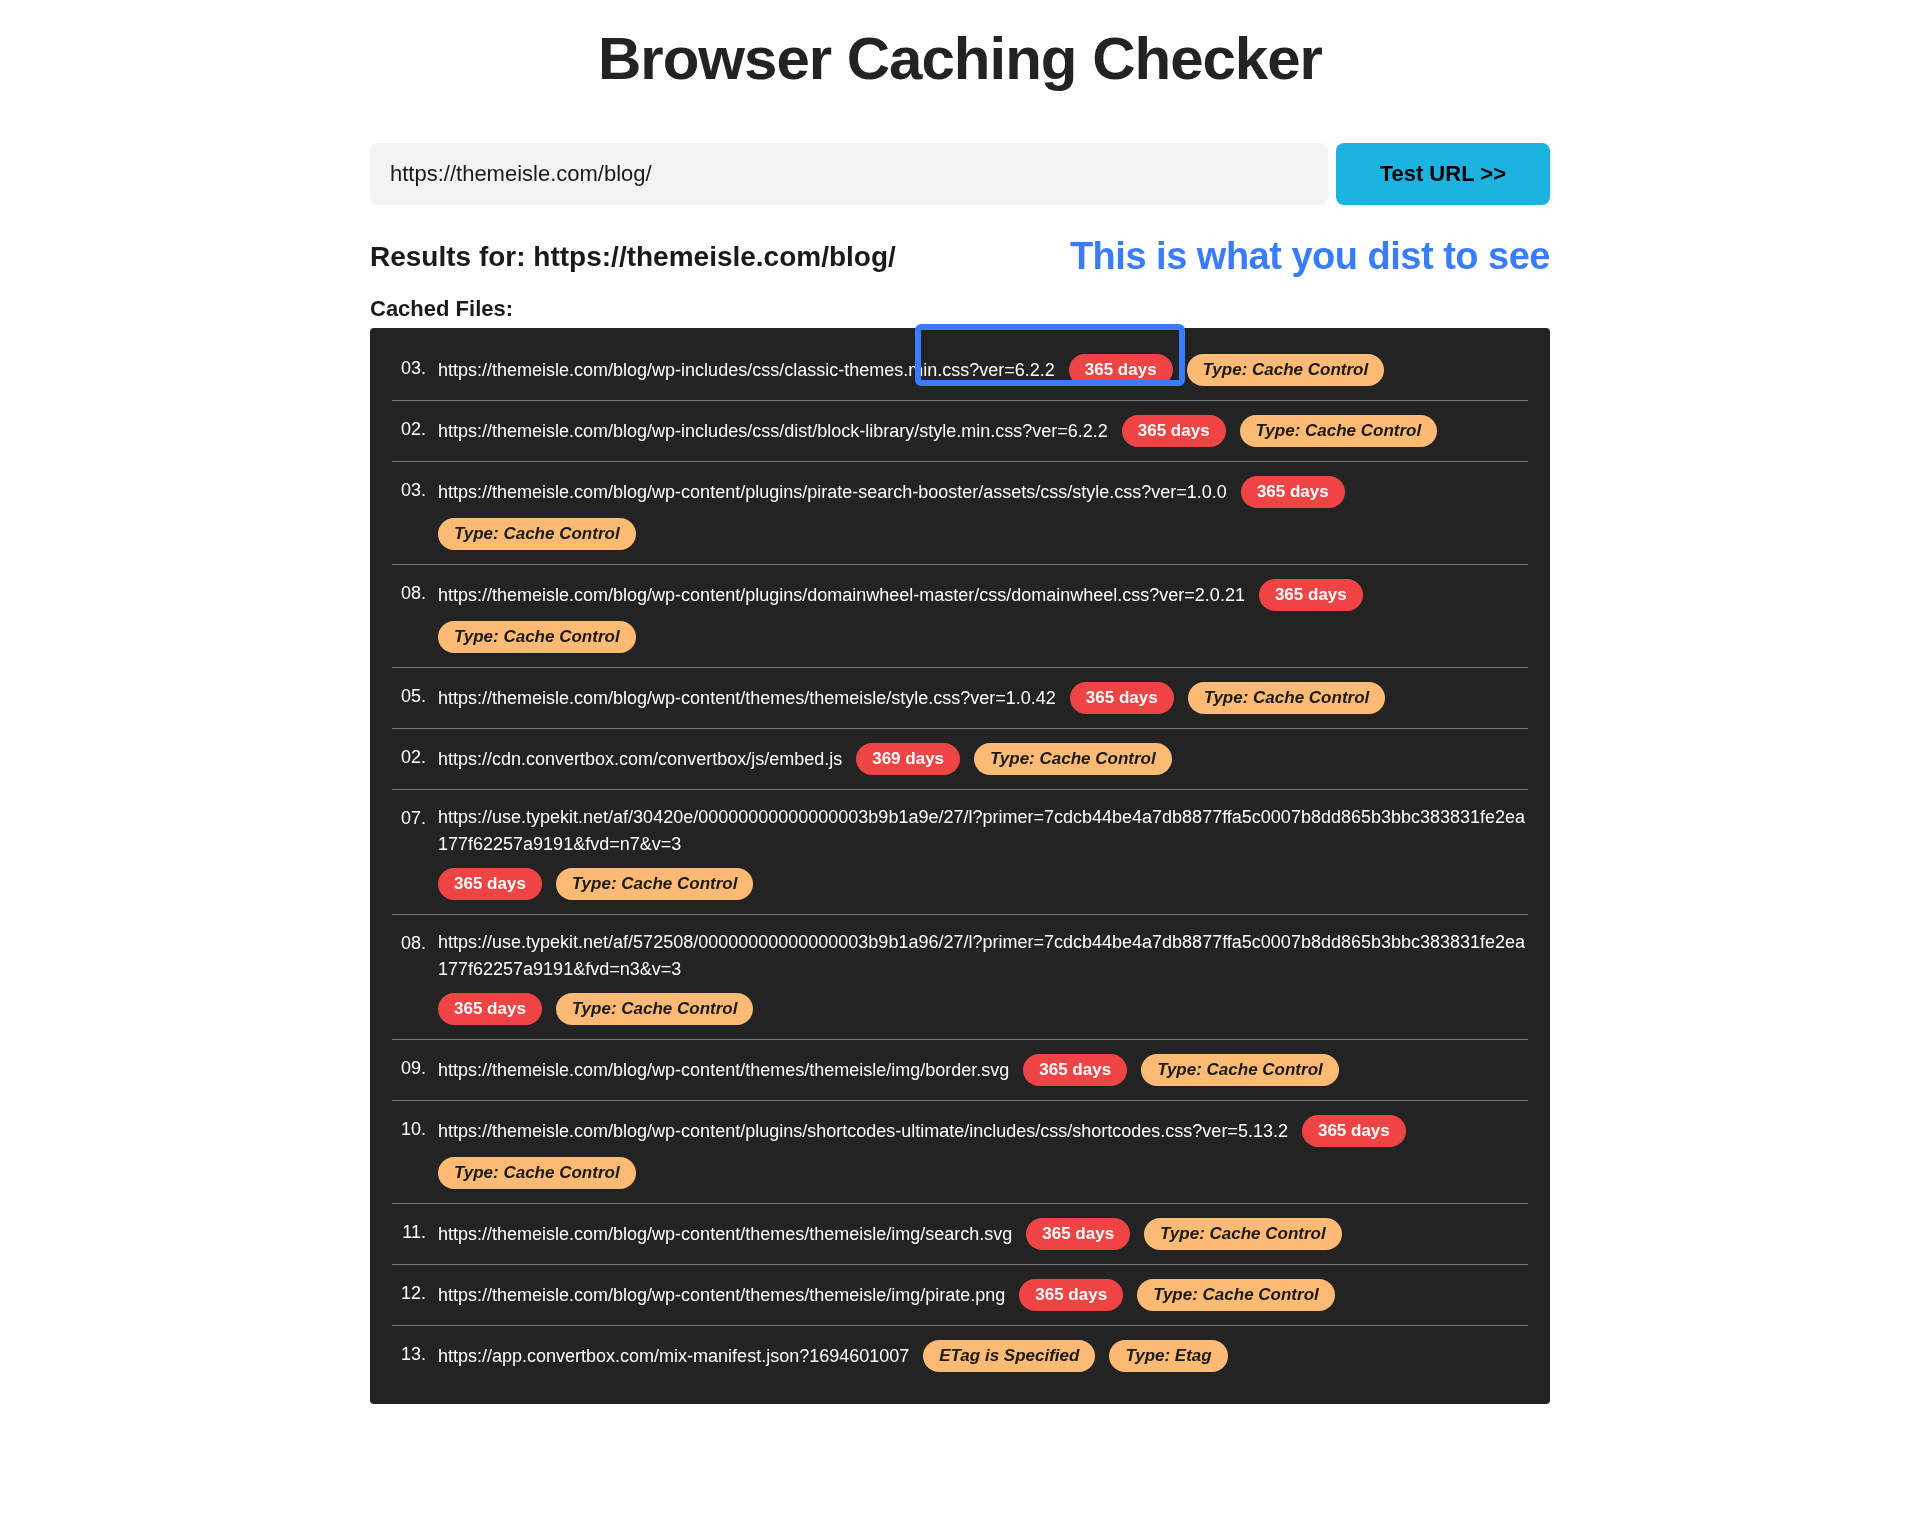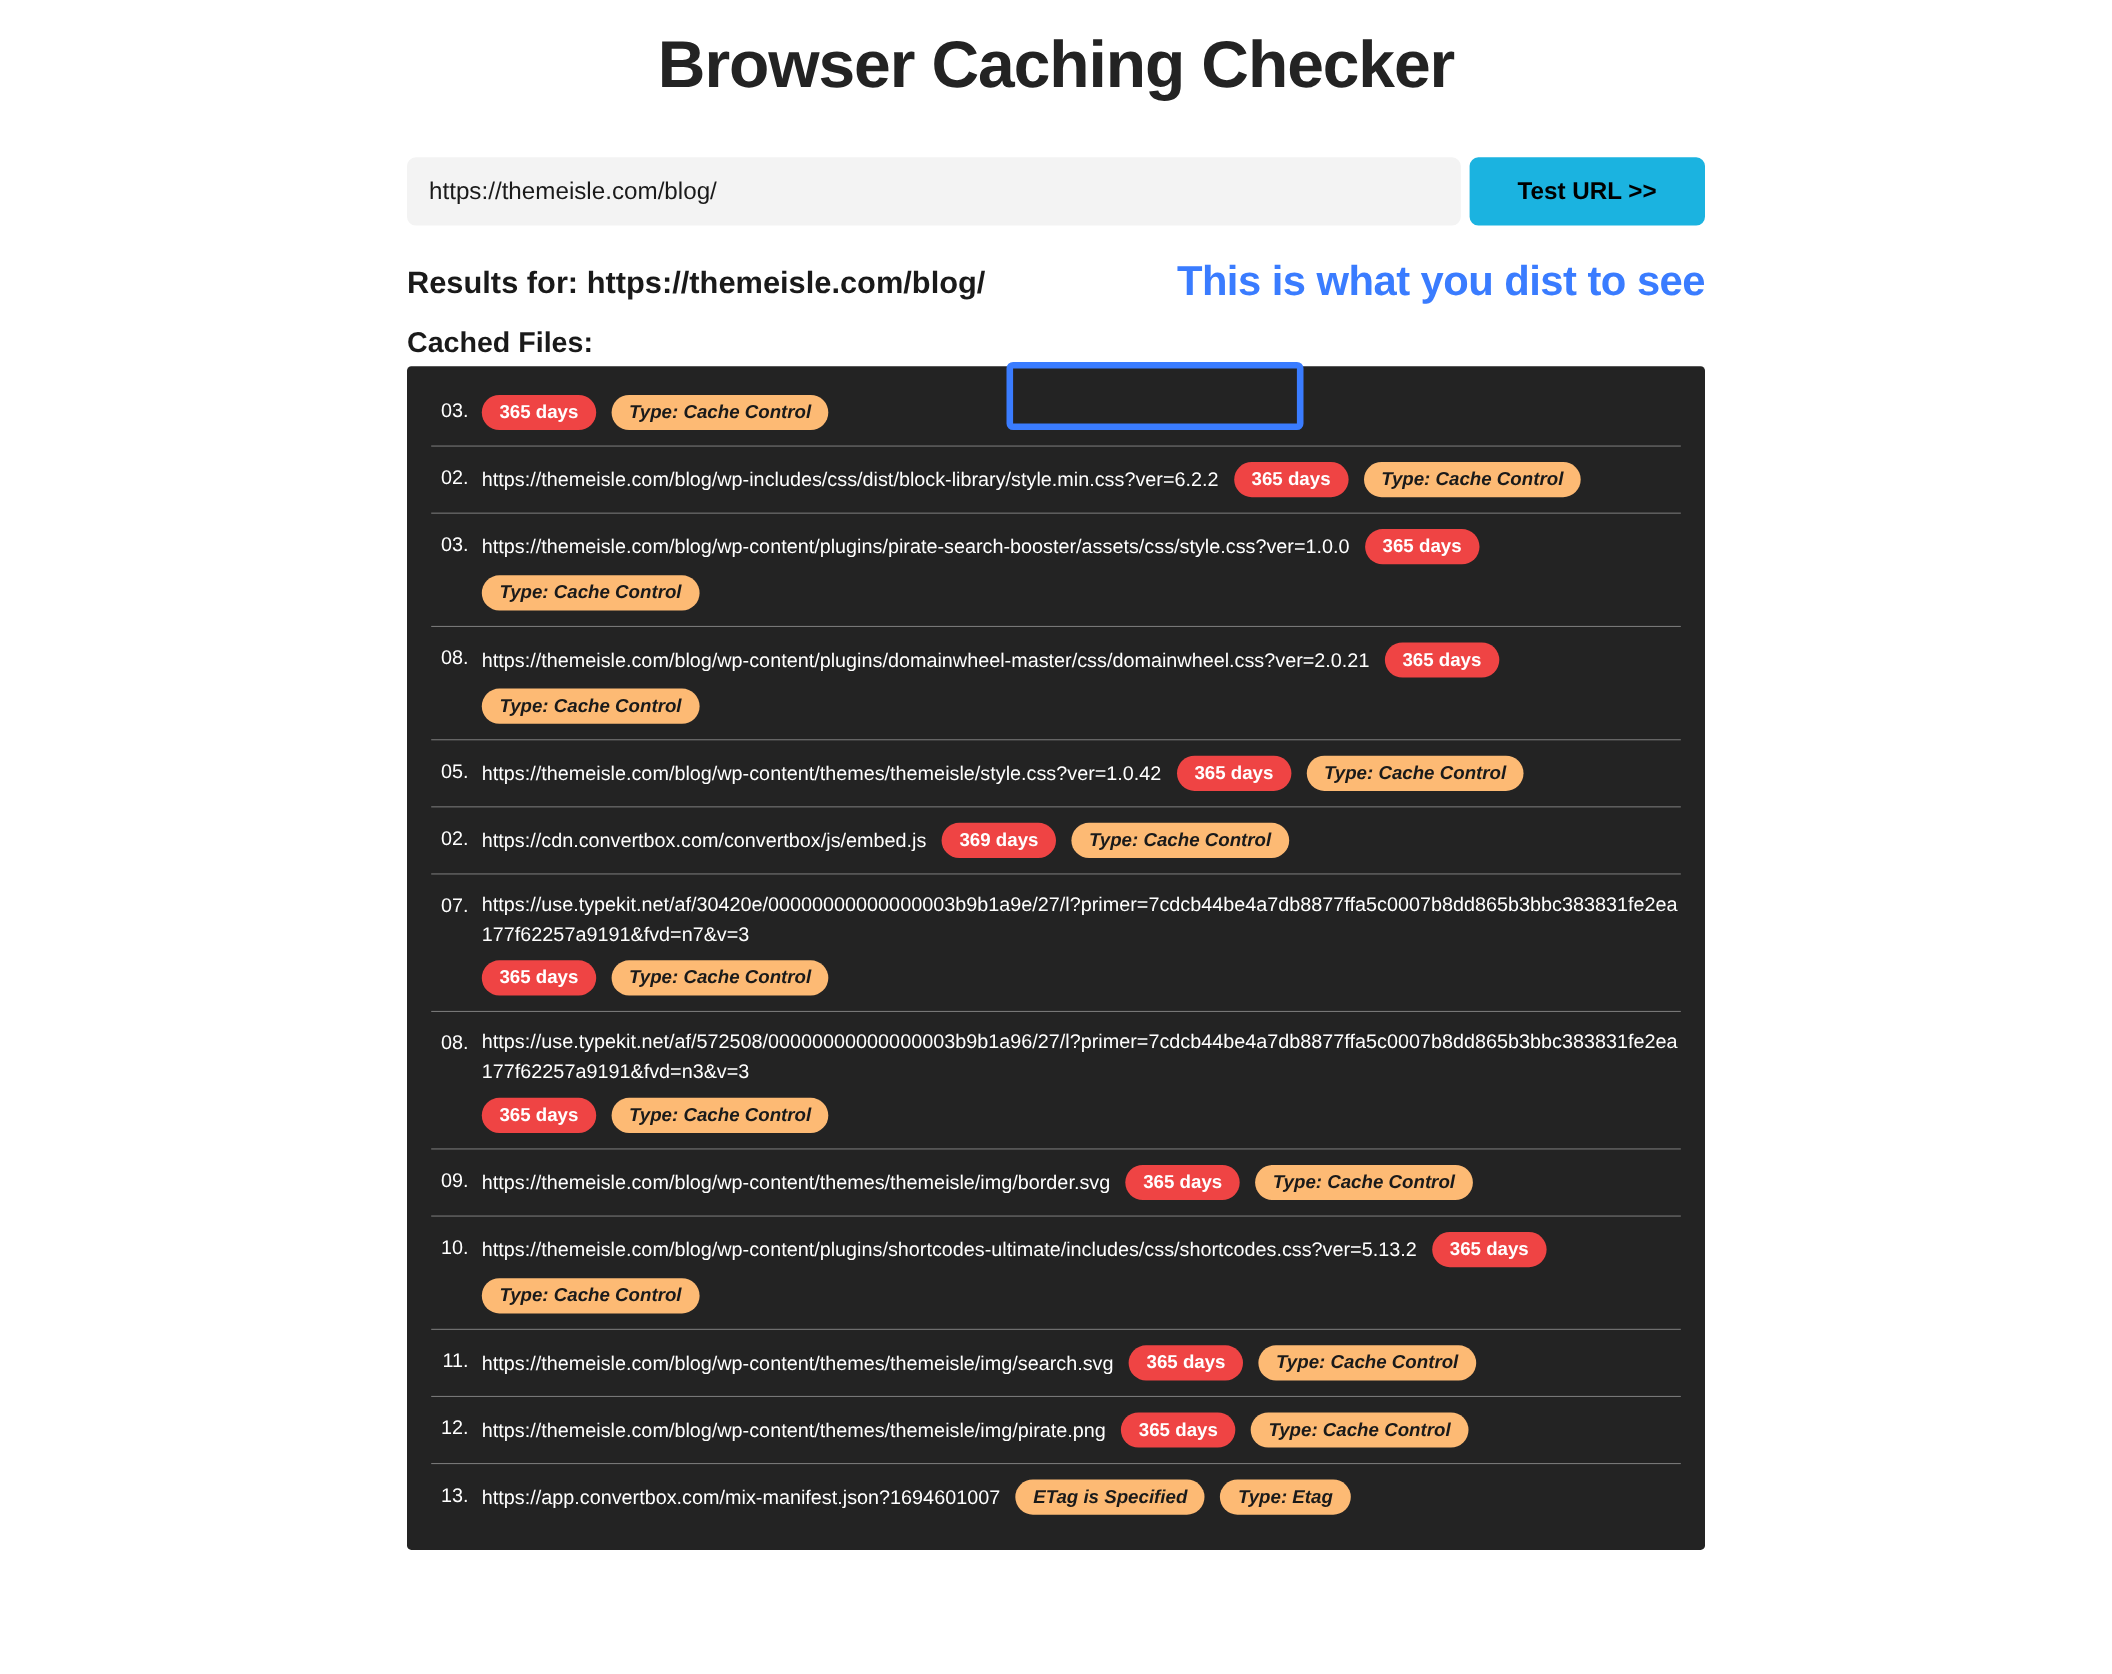--- a/index.html
+++ b/index.html
@@ -62,21 +62,21 @@
     font-weight: 800;
     color: #1a1a1a;
   }
   .annotation {
     font-size: 38px;
     font-weight: 800;
     color: #3a7cff;
     letter-spacing: -0.5px;
   }
   .cached-label {
-    font-size: 26px;
+    font-size: 22px;
     font-weight: 800;
     margin-bottom: 6px;
     color: #1a1a1a;
   }
   .results-panel {
     background: #232323;
     border-radius: 4px;
     padding: 12px 22px 18px;
     color: #fff;
     position: relative;
@@ -160,20 +160,21 @@
   </div>
 
   <div class="cached-label">Cached Files:</div>
 
   <div class="results-panel" id="results-panel">
     <div class="highlight-box"></div>
 
   <div class="result-row">
         <div class="row-idx">03.</div>
         <div class="row-body">
+          <span class="row-url">https://themeisle.com/blog/wp-includes/css/classic-themes.min.css?ver=6.2.2</span>
           <span class="pill pill-cyan">365 days</span>
           <span class="pill pill-white">Type: Cache Control</span>
         </div>
       </div>
       <div class="result-row">
         <div class="row-idx">02.</div>
         <div class="row-body">
           <span class="row-url">https://themeisle.com/blog/wp-includes/css/dist/block-library/style.min.css?ver=6.2.2</span>
           <span class="pill pill-cyan">365 days</span>
           <span class="pill pill-white">Type: Cache Control</span>

